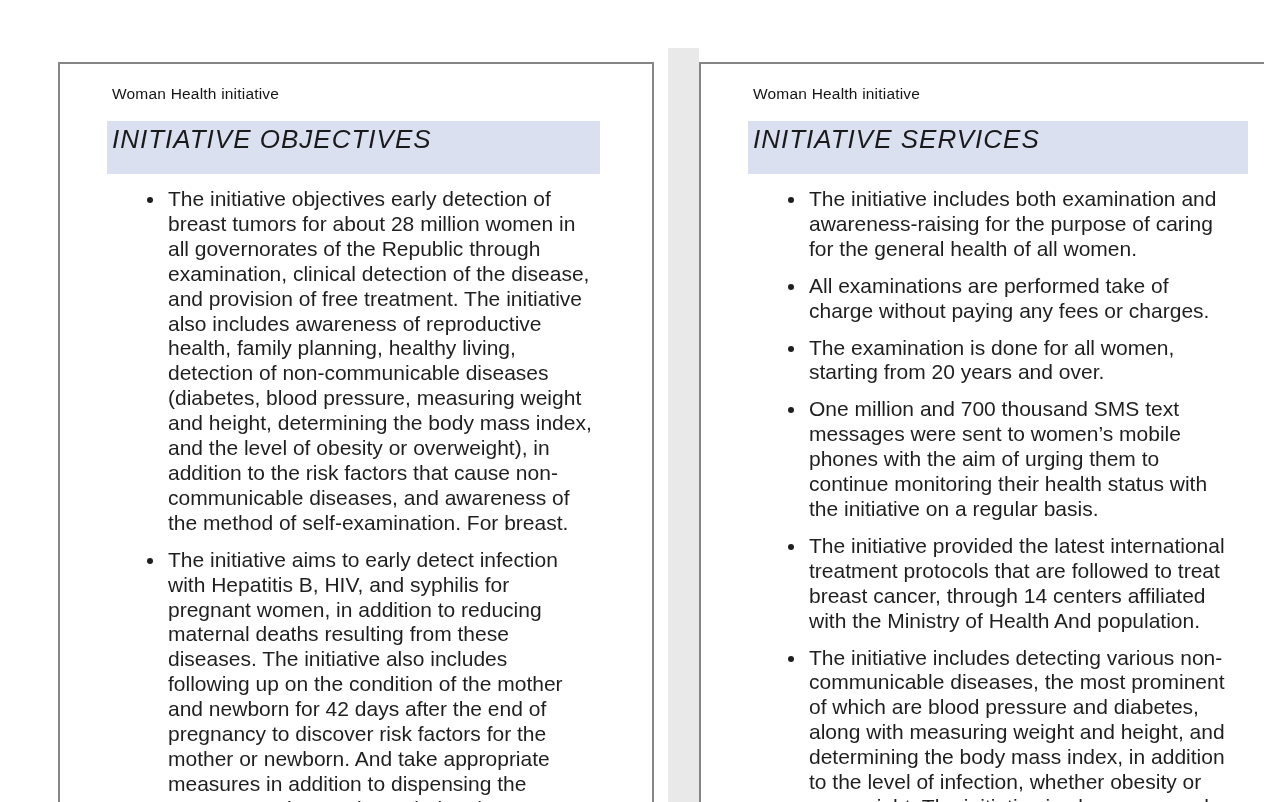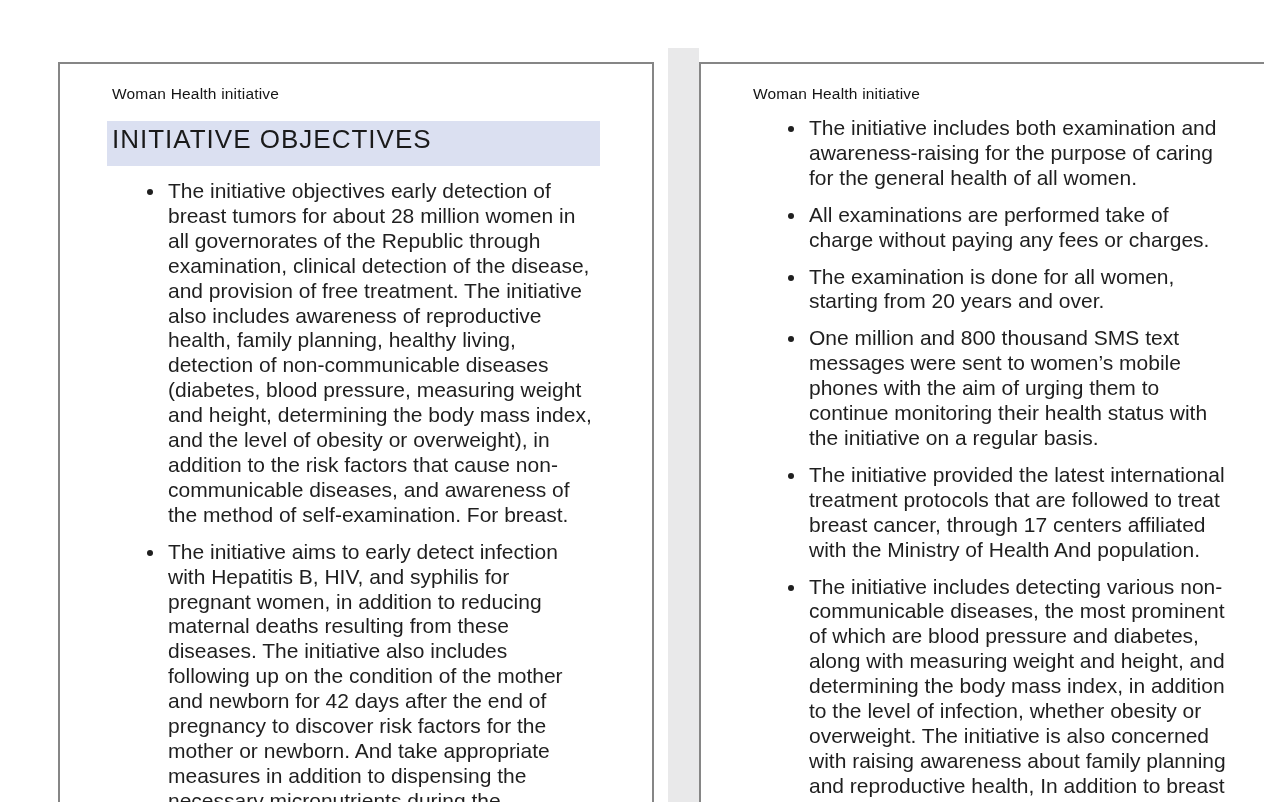--- a/index.html
+++ b/index.html
@@ -25,22 +25,22 @@
   .page-right { left: 651px; width: 603px; }
 
   .page-header {
     margin: 21px 0 0 52px;
     font-size: 15.5px; color: #141414; letter-spacing: 0.2px;
   }
 
   .section-title {
     margin: 18px 52px 0 47px;
     background: #dbe0f1;
-    padding: 3px 0 11px 5px;
-    font-size: 26px; letter-spacing: 1px; color: #1a1a1a; font-weight: 400;
+    padding: 3px 0 19px 5px;
+    font-size: 26px; letter-spacing: 1px; color: #1a1a1a; font-weight: 400; font-style: italic;
   }
 
   .bullet-list {
     margin: 13px 52px 0 94px;
     width: 452px;
     list-style: disc outside;
     font-size: 21px; line-height: 24.9px; color: #1f1f1f;
   }
   .bullet-list li { padding-left: 2px; }
 
@@ -71,25 +71,26 @@
     <div class="section-title">INITIATIVE OBJECTIVES</div>
     <ul class="bullet-list">
         <li>The initiative objectives early detection of breast tumors for about 28 million women in all governorates of the Republic through examination, clinical detection of the disease, and provision of free treatment. The initiative also includes awareness of reproductive health, family planning, healthy living, detection of non-communicable diseases (diabetes, blood pressure, measuring weight and height, determining the body mass index, and the level of obesity or overweight), in addition to the risk factors that cause non-communicable diseases, and awareness of the method of self-examination. For breast.</li>
         <li>The initiative aims to early detect infection with Hepatitis B, HIV, and syphilis for pregnant women, in addition to reducing maternal deaths resulting from these diseases. The initiative also includes following up on the condition of the mother and newborn for 42 days after the end of pregnancy to discover risk factors for the mother or newborn. And take appropriate measures in addition to dispensing the necessary micronutrients during the postpartum period.</li>
       </ul>
     <div class="page-number">pg. 7</div>
   </div>
 
   <div class="page page-right">
     <div class="page-header">Woman Health initiative</div>
+    <div class="section-title">INITIATIVE SERVICES</div>
     <ul class="bullet-list">
         <li>The initiative includes both examination and awareness-raising for the purpose of caring for the general health of all women.</li>
         <li>All examinations are performed take of charge without paying any fees or charges.</li>
         <li>The examination is done for all women, starting from 20 years and over.</li>
-        <li>One million and 800 thousand SMS text messages were sent to women’s mobile phones with the aim of urging them to continue monitoring their health status with the initiative on a regular basis.</li>
-        <li>The initiative provided the latest international treatment protocols that are followed to treat breast cancer, through 17 centers affiliated with the Ministry of Health And population.</li>
+        <li>One million and 700 thousand SMS text messages were sent to women’s mobile phones with the aim of urging them to continue monitoring their health status with the initiative on a regular basis.</li>
+        <li>The initiative provided the latest international treatment protocols that are followed to treat breast cancer, through 14 centers affiliated with the Ministry of Health And population.</li>
         <li>The initiative includes detecting various non-communicable diseases, the most prominent of which are blood pressure and diabetes, along with measuring weight and height, and determining the body mass index, in addition to the level of infection, whether obesity or overweight. The initiative is also concerned with raising awareness about family planning and reproductive health, In addition to breast self-examination.</li>
       </ul>
     <div class="page-number">pg. 6</div>
   </div>
 
 
 </div>
 
 </body></html>

